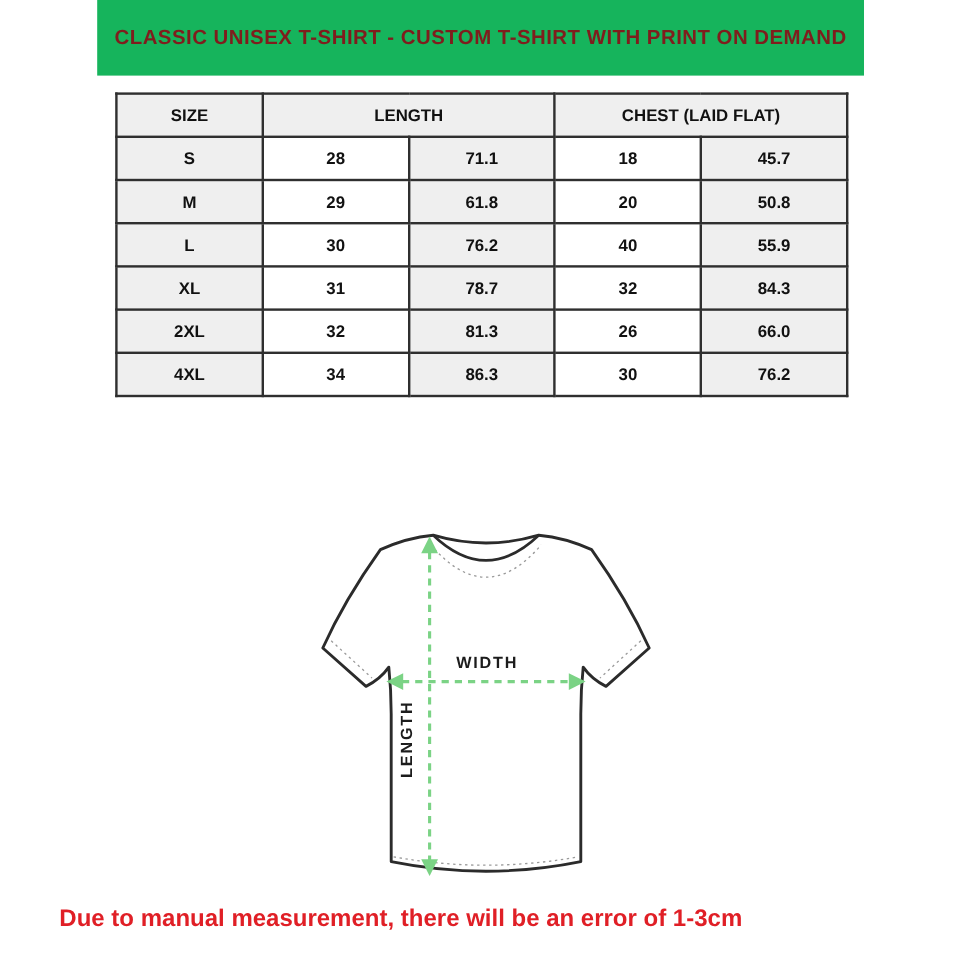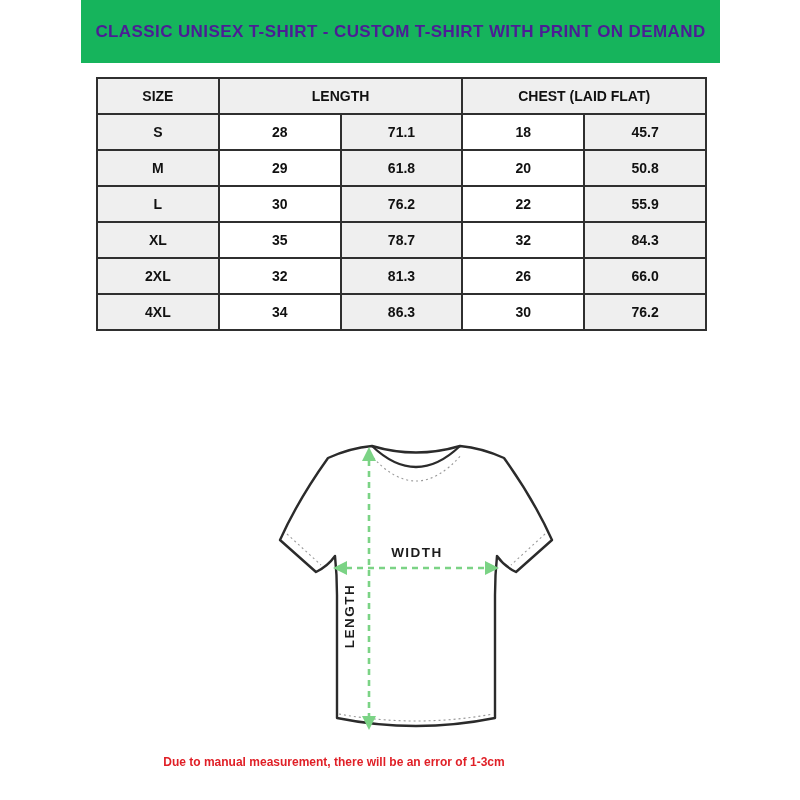--- a/index.html
+++ b/index.html
@@ -6,36 +6,36 @@
   html,body { background:#ffffff; }
   .canvas {
     position:relative; width:800px; height:800px; background:#ffffff;
     font-family:"Liberation Sans", sans-serif; overflow:hidden;
   }
   .banner {
     position:absolute; left:81px; top:0; width:639px; height:63px;
     background:#16b45c; display:flex; align-items:center; justify-content:center;
   }
   .banner-title {
-    color:#4c1d95; font-weight:bold; font-size:17px; letter-spacing:0.4px;
+    color:#7f1d1d; font-weight:bold; font-size:17px; letter-spacing:0.4px;
     white-space:nowrap;
   }
   table.size-table {
     position:absolute; left:96px; top:77px; width:611px;
     border-collapse:collapse; table-layout:fixed;
   }
   table.size-table th, table.size-table td {
     border:2px solid #2f2f2f; height:36px; text-align:center; vertical-align:middle;
     font-size:14px; font-weight:bold; color:#111111; background:#ffffff; padding:0;margin-left:14px;
   }
   table.size-table .shade { background:#efefef; }
-  .shirt-wrap { position:absolute; left:266px; top:430px; width:300px; height:310px; }
+  .shirt-wrap { position:absolute; left:255px; top:430px; width:300px; height:310px; }
   .footnote {
     position:absolute; left:0; top:755px; width:668px; text-align:center;
-    color:#e01f26; font-weight:bold; font-size:12px;
+    color:#e01f26; font-weight:bold; font-size:20px;
   }
   svg text.measure-label {
     font-family:"Liberation Sans", sans-serif; font-weight:bold; font-size:13.5px;
     fill:#1c1c1c; letter-spacing:1.5px;
   }
 </style>
 </head>
 <body>
 
 <div class="canvas">
@@ -64,26 +64,26 @@
         <td class="shade">M</td>
         <td>29</td>
         <td class="shade">61.8</td>
         <td>20</td>
         <td class="shade">50.8</td>
       </tr>
       <tr>
         <td class="shade">L</td>
         <td>30</td>
         <td class="shade">76.2</td>
-        <td>22</td>
+        <td>40</td>
         <td class="shade">55.9</td>
       </tr>
       <tr>
         <td class="shade">XL</td>
-        <td>35</td>
+        <td>31</td>
         <td class="shade">78.7</td>
         <td>32</td>
         <td class="shade">84.3</td>
       </tr>
       <tr>
         <td class="shade">2XL</td>
         <td>32</td>
         <td class="shade">81.3</td>
         <td>26</td>
         <td class="shade">66.0</td>

